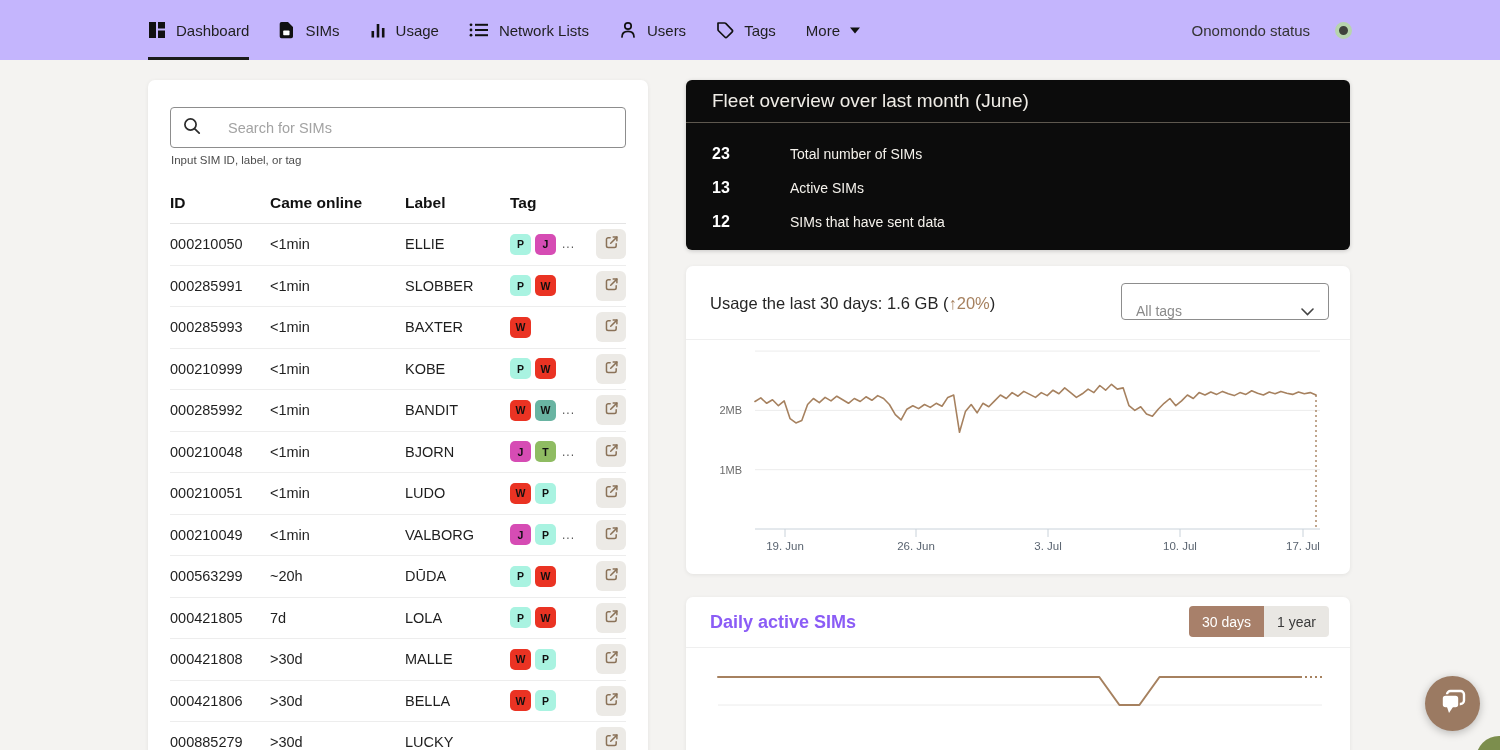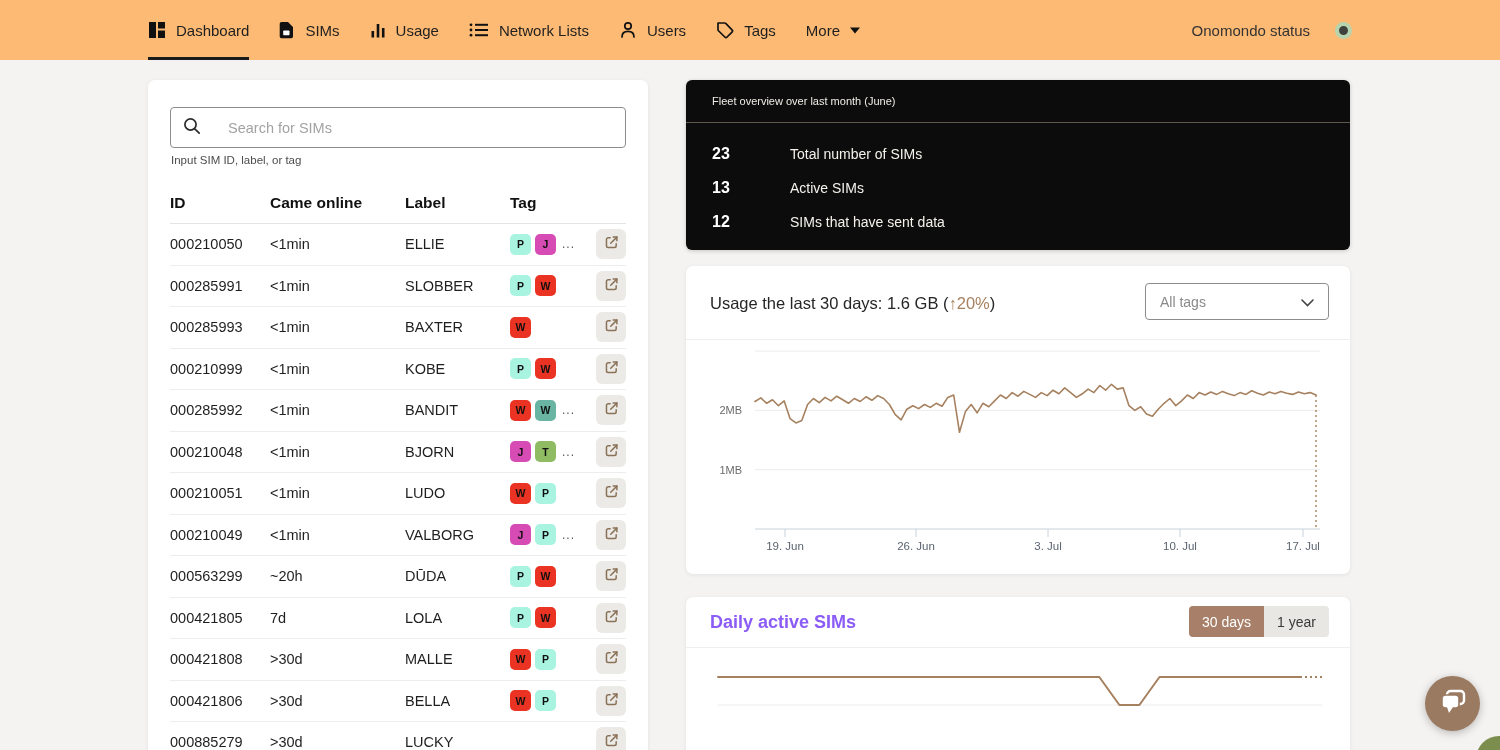--- a/index.html
+++ b/index.html
@@ -4,21 +4,21 @@
 <style>
   html,body{margin:0;padding:0;}
   body{
     width:1500px;height:750px;overflow:hidden;position:relative;
     background:#f4f3f1;
     font-family:"Liberation Sans","DejaVu Sans",sans-serif;
     color:#1f1f1f;
   }
   
   .topbar{
-    position:absolute;top:0;left:0;width:1500px;height:60px;background:#fdba74;
+    position:absolute;top:0;left:0;width:1500px;height:60px;background:#c4b5fd;
     display:flex;align-items:center;
   }
   .nav{display:flex;align-items:stretch;height:60px;margin-left:148px;gap:30px;}
   .nav-item{
     display:flex;align-items:center;gap:10px;position:relative;
     font-size:15px;color:#1f1f1f;cursor:pointer;white-space:nowrap;
   }
   .nav-item .icn{display:flex;align-items:center;}
   .nav-item.active::after{
     content:"";position:absolute;left:0;right:0;bottom:0;height:3px;background:#1b1b1b;
@@ -59,33 +59,33 @@
     width:21px;height:21px;border-radius:5px;display:flex;align-items:center;justify-content:center;
     font-size:10.5px;font-weight:bold;color:#101010;
   }
   .tag-more{font-size:12px;color:#555;letter-spacing:1px;margin-left:2px;}
   .extbtn{
     width:30px;height:30px;border-radius:6px;background:#eceae6;border:none;cursor:pointer;
     display:flex;align-items:center;justify-content:center;padding:0;
   }
   
   .fleet-card{left:686px;top:80px;width:664px;height:170px;background:#0c0c0c;border-radius:6px;color:#f3f0ea;box-shadow:0 1px 4px rgba(0,0,0,.18);}
-  .fleet-title{font-size:11px;line-height:42px;padding:0 26px;border-bottom:1px solid #5e584f;color:#f0ede7;}
+  .fleet-title{font-size:19px;line-height:42px;padding:0 26px;border-bottom:1px solid #5e584f;color:#f0ede7;}
   .fleet-stats{padding:14px 26px 0 26px;}
   .fleet-stat{display:flex;align-items:center;height:34px;}
   .fleet-stat .val{width:78px;font-weight:bold;font-size:16px;color:#fff;}
   .fleet-stat .lab{font-size:14px;color:#f5f2ec;}
   
   .usage-card{left:686px;top:266px;width:664px;height:308px;}
   .usage-head{position:relative;height:73px;border-bottom:1px solid #efefef;}
   .usage-title{position:absolute;left:24px;top:28px;font-size:16.5px;color:#262626;}
   .trend-up{color:#a6815f;}
   .select{
-    position:absolute;right:21px;top:17px;width:184px;height:37px;box-sizing:border-box;
-    border:1px solid #8d8d8d;border-radius:4px;background:#fff;display:flex;align-items:center;
+    position:absolute;right:21px;top:17px;width:208px;height:37px;box-sizing:border-box;
+    border:1px solid #8d8d8d;border-radius:4px;background:#fff;display:flex;align-items:flex-end;
     padding:0 14px;font-size:14px;color:#8a8a8a;justify-content:space-between;cursor:pointer;
   }
   .usage-chart{position:absolute;left:0;top:73px;}
   
   .daily-card{left:686px;top:597px;width:664px;height:215px;}
   .daily-head{position:relative;height:50px;border-bottom:1px solid #efefef;}
   .daily-title{position:absolute;left:24px;top:15px;font-size:18px;color:#8b5cf6;font-weight:bold;}
   .toggle{position:absolute;right:21px;top:9px;display:flex;border-radius:4px;overflow:hidden;font-size:14px;}
   .toggle button{
     border:none;height:31px;padding:0 13px;cursor:pointer;

